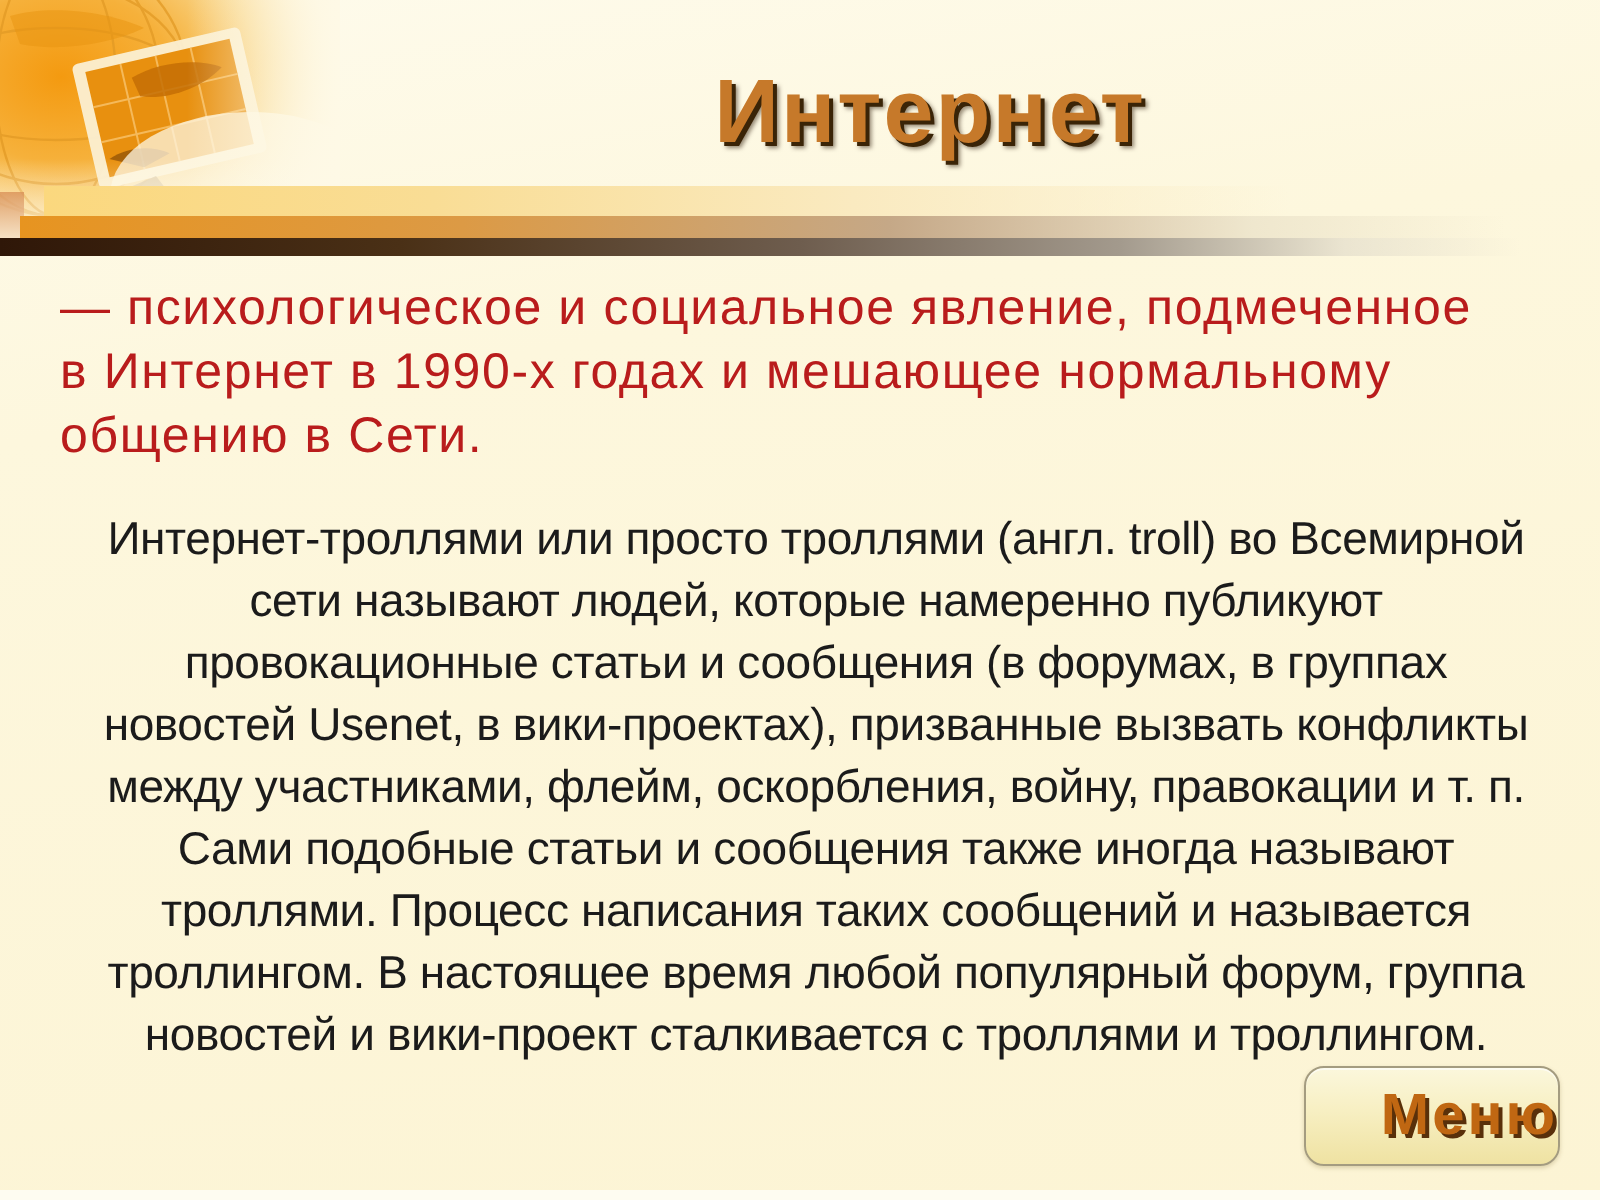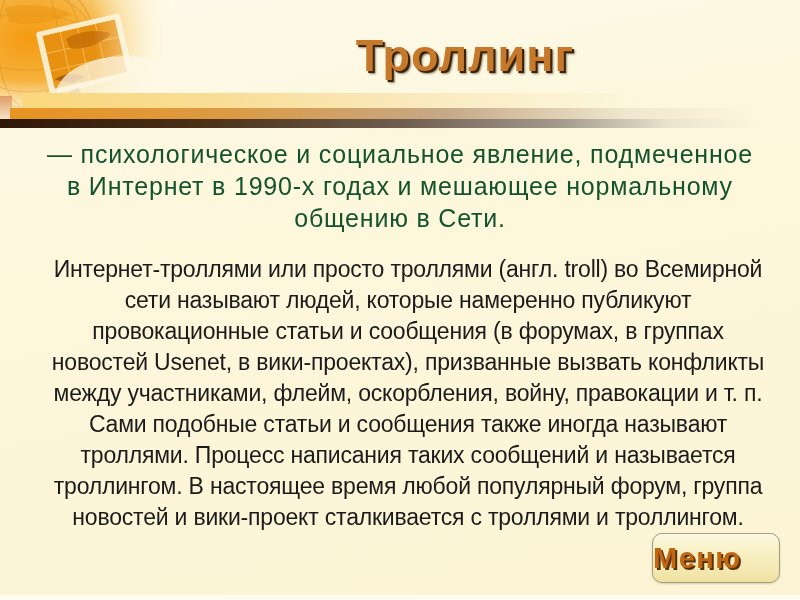--- a/index.html
+++ b/index.html
@@ -31,38 +31,38 @@
 
   .title{
     position:absolute;left:140px;right:10px;top:30px;margin:0;z-index:3;
     text-align:center;font-size:45px;font-weight:bold;letter-spacing:1px;
     color:#c6792a;
     text-shadow:2px 2px 0 #3a2407,3px 3px 2px rgba(40,20,0,.5);
   }
 
   .definition{
     position:absolute;left:30px;right:30px;top:138px;z-index:3;
-    text-align:center;white-space:pre-line;
+    white-space:pre-line;
     font-size:25px;line-height:32px;letter-spacing:.8px;
-    color:#14532d;
+    color:#b91c1c;
   }
 
   .body-text{
     position:absolute;left:38px;top:254px;width:740px;z-index:3;
     text-align:center;white-space:pre;
     font-size:23px;line-height:31px;letter-spacing:-.2px;
     color:#1b1b1b;
   }
 
   .menu-btn{
     position:absolute;left:652px;top:533px;width:128px;height:50px;z-index:4;
     border:1px solid #a49c80;border-radius:10px;cursor:pointer;
     background:linear-gradient(180deg,#fbf7dc 0%,#f7efc2 45%,#efe2a2 100%);
     box-shadow:inset 0 1px 0 rgba(255,255,255,.6),0 1px 2px rgba(120,100,40,.25);
-    display:flex;align-items:center;justify-content:flex-start;padding:0;
+    display:flex;align-items:center;justify-content:flex-end;padding:0;
   }
   .menu-btn span{
     font-family:"Liberation Sans", sans-serif;
     font-size:29px;font-weight:bold;letter-spacing:1.5px;
     color:#c06712;
     text-shadow:2px 2px 0 #59300a;
   }
 
   .bottom-edge{
     position:absolute;left:0;right:0;bottom:0;height:5px;z-index:2;
@@ -120,21 +120,21 @@
       <ellipse cx="125" cy="98" rx="70" ry="42" fill="#FDF7E3" opacity="0.75"></ellipse>
       <rect width="170" height="128" fill="url(#fadeR)"></rect>
       <rect width="170" height="128" fill="url(#fadeB)"></rect>
     </svg>
   </div>
 
   <div class="bar bar-yellow"></div>
   <div class="bar bar-orange"></div>
   <div class="bar bar-brown"></div>
 
-  <h1 class="title">Троллинг</h1>
+  <h1 class="title">Интернет</h1>
 
   <div class="definition">— психологическое и социальное явление, подмеченное
 в Интернет в 1990-х годах и мешающее нормальному
 общению в Сети.</div>
 
   <div class="body-text">Интернет-троллями или просто троллями (англ. troll) во Всемирной
 сети называют людей, которые намеренно публикуют
 провокационные статьи и сообщения (в форумах, в группах
 новостей Usenet, в вики-проектах), призванные вызвать конфликты
 между участниками, флейм, оскорбления, войну, правокации и т. п.

